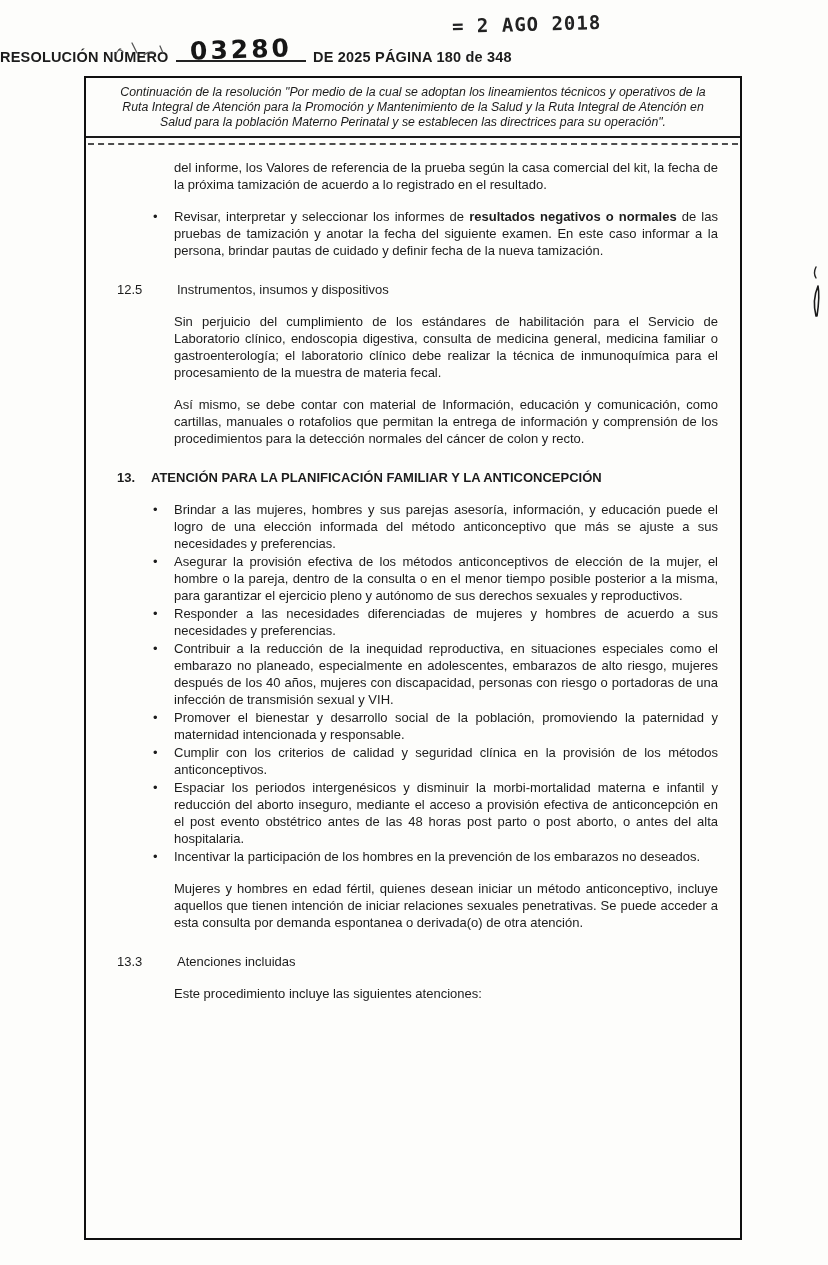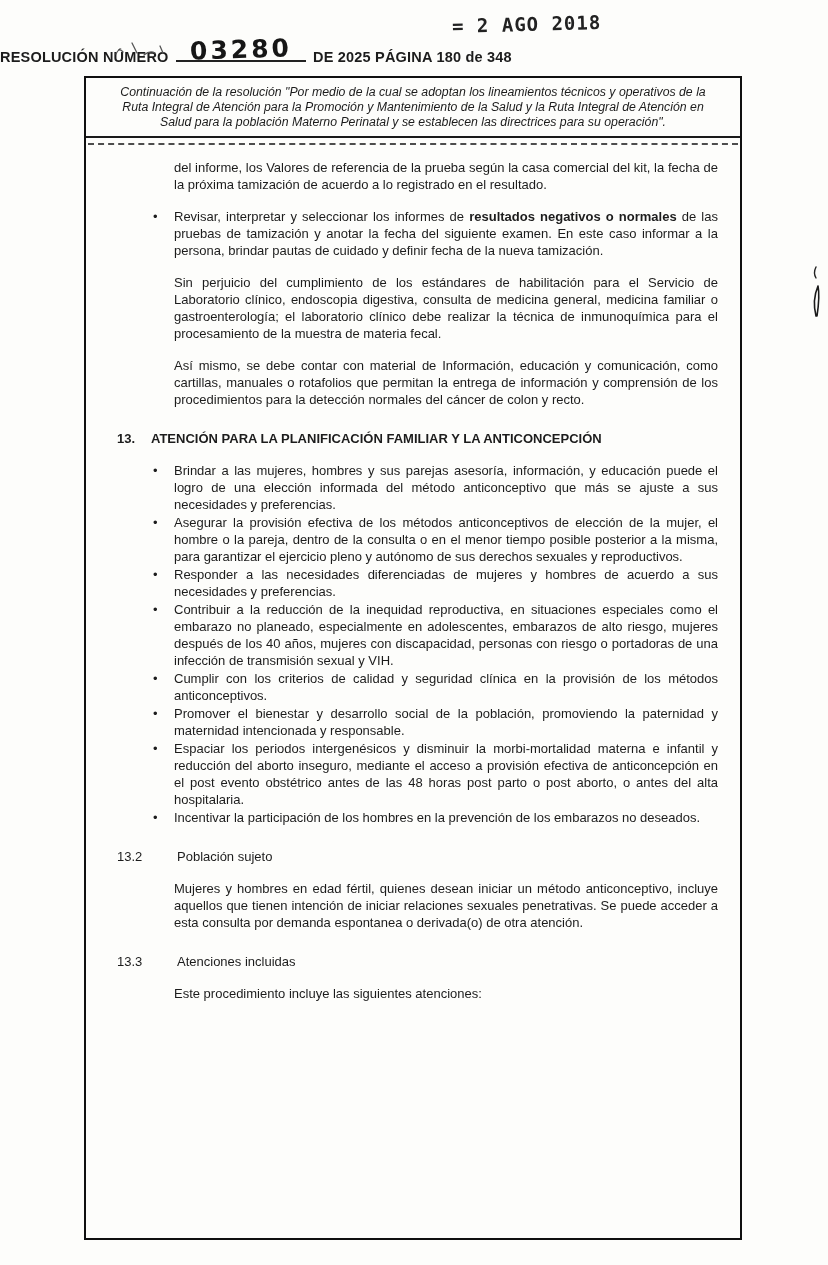--- a/index.html
+++ b/index.html
@@ -87,40 +87,40 @@
     <div class="dashes"></div>
 
     <div class="content">
 
       <p class="para">del informe, los Valores de referencia de la prueba según la casa comercial del kit, la fecha de la próxima tamización de acuerdo a lo registrado en el resultado.</p>
 
       <ul class="bullets">
         <li><span>Revisar, interpretar y seleccionar los informes de </span><b>resultados negativos o normales</b><span> de las pruebas de tamización y anotar la fecha del siguiente examen. En este caso informar a la persona, brindar pautas de cuidado y definir fecha de la nueva tamización.</span></li>
       </ul>
 
+      <p class="heading"><span class="h-num">12.5</span><span>Instrumentos, insumos y dispositivos</span></p>
 
       <p class="para">Sin perjuicio del cumplimiento de los estándares de habilitación para el Servicio de Laboratorio clínico, endoscopia digestiva, consulta de medicina general, medicina familiar o gastroenterología; el laboratorio clínico debe realizar la técnica de inmunoquímica para el procesamiento de la muestra de materia fecal.</p>
 
       <p class="para">Así mismo, se debe contar con material de Información, educación y comunicación, como cartillas, manuales o rotafolios que permitan la entrega de información y comprensión de los procedimientos para la detección normales del cáncer de colon y recto.</p>
 
       <p class="heading-main"><span class="h-num">13.</span><span>ATENCIÓN PARA LA PLANIFICACIÓN FAMILIAR Y LA ANTICONCEPCIÓN</span></p>
 
 
       <ul class="bullets">
         <li>Brindar a las mujeres, hombres y sus parejas asesoría, información, y educación puede el logro de una elección informada del método anticonceptivo que más se ajuste a sus necesidades y preferencias.</li>
         <li>Asegurar la provisión efectiva de los métodos anticonceptivos de elección de la mujer, el hombre o la pareja, dentro de la consulta o en el menor tiempo posible posterior a la misma, para garantizar el ejercicio pleno y autónomo de sus derechos sexuales y reproductivos.</li>
         <li>Responder a las necesidades diferenciadas de mujeres y hombres de acuerdo a sus necesidades y preferencias.</li>
         <li>Contribuir a la reducción de la inequidad reproductiva, en situaciones especiales como el embarazo no planeado, especialmente en adolescentes, embarazos de alto riesgo, mujeres después de los 40 años, mujeres con discapacidad, personas con riesgo o portadoras de una infección de transmisión sexual y VIH.</li>
+        <li>Promover el bienestar y desarrollo social de la población, promoviendo la paternidad y maternidad intencionada y responsable.</li>
         <li>Cumplir con los criterios de calidad y seguridad clínica en la provisión de los métodos anticonceptivos.</li>
-        <li>Promover el bienestar y desarrollo social de la población, promoviendo la paternidad y maternidad intencionada y responsable.</li>
         <li>Espaciar los periodos intergenésicos y disminuir la morbi-mortalidad materna e infantil y reducción del aborto inseguro, mediante el acceso a provisión efectiva de anticoncepción en el post evento obstétrico antes de las 48 horas post parto o post aborto, o antes del alta hospitalaria.</li>
         <li>Incentivar la participación de los hombres en la prevención de los embarazos no deseados.</li>
       </ul>
 
-      <p class="heading"><span class="h-num">13.2</span><span>Población sujeto</span></p>
 
       <p class="para">Mujeres y hombres en edad fértil, quienes desean iniciar un método anticonceptivo, incluye aquellos que tienen intención de iniciar relaciones sexuales penetrativas. Se puede acceder a esta consulta por demanda espontanea o derivada(o) de otra atención.</p>
 
       <p class="heading"><span class="h-num">13.3</span><span>Atenciones incluidas</span></p>
 
       <p class="para">Este procedimiento incluye las siguientes atenciones:</p>
 
     </div>
   </div>
 

